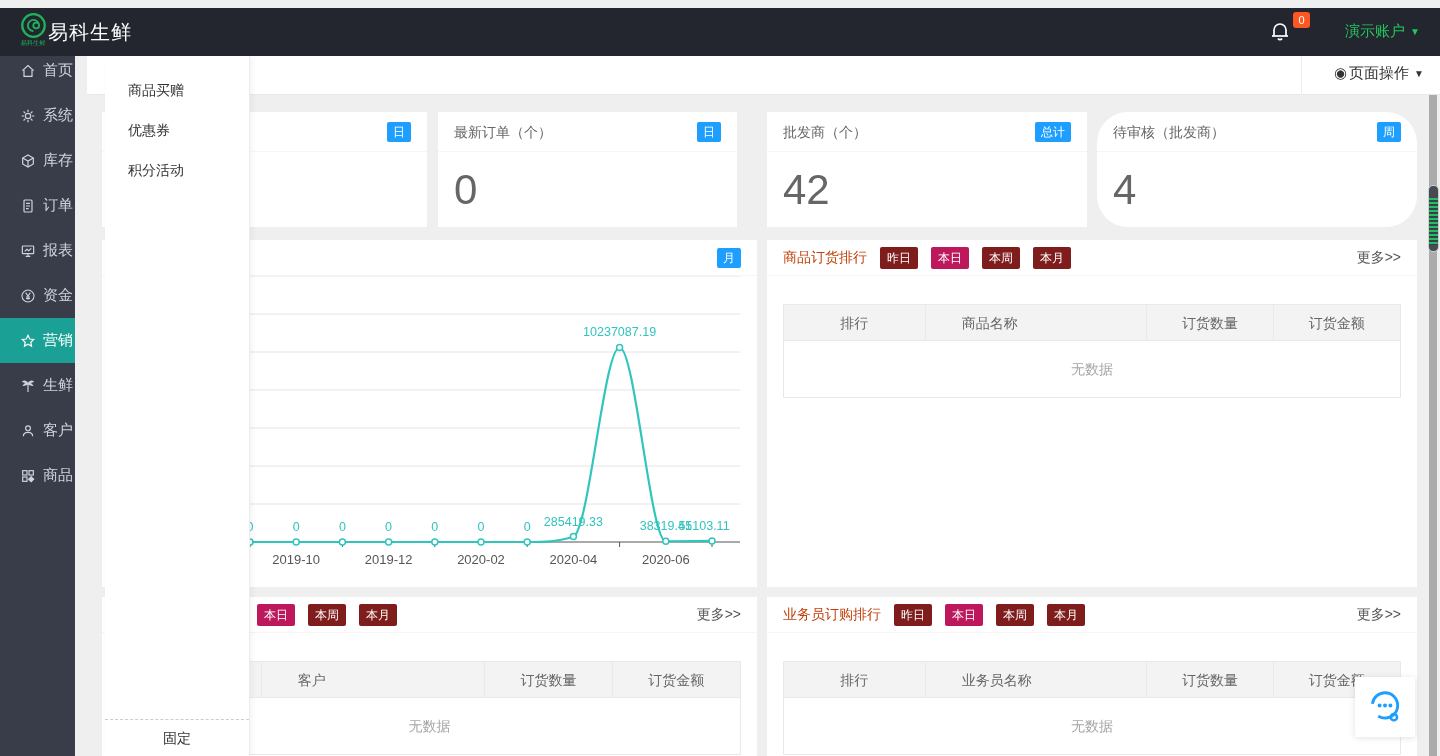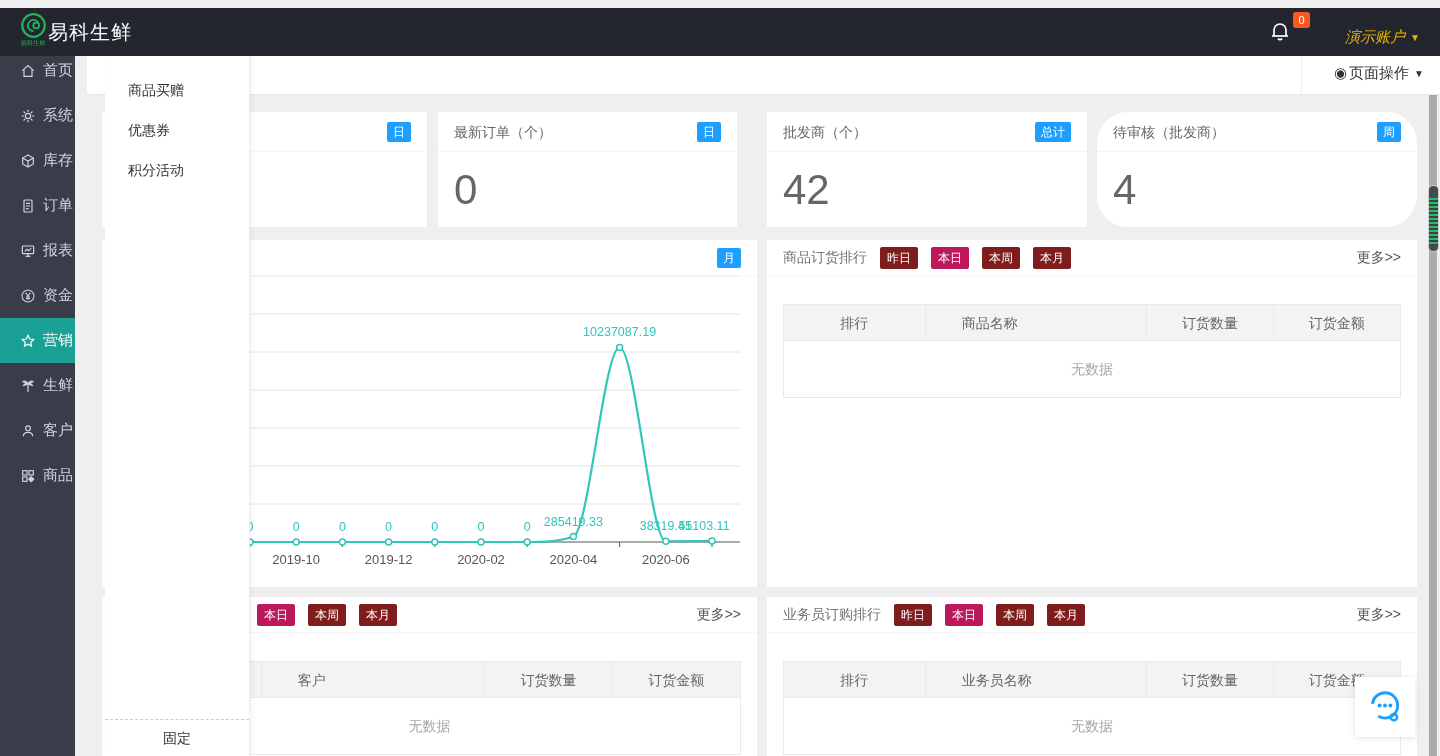--- a/index.html
+++ b/index.html
@@ -8,21 +8,21 @@
 
   
   .topbar { position:absolute; left:0; top:0; width:1440px; height:48px; background:#23262e; z-index:40;margin-top:8px; }
   .logo { position:absolute; left:13px; top:4px; width:40px; text-align:center; }
   .logo svg { display:block; margin:0 auto; }
   .logo-sub { font-size:7px; color:#21b35c; letter-spacing:0; line-height:8px; white-space:nowrap; transform:scale(.9); }
   .app-title { position:absolute; left:48px; top:11px; color:#ffffff; font-size:20px; letter-spacing:1px; }
   .bell-wrap { position:absolute; right:142px; top:10px; width:30px; height:30px; cursor:pointer; }
   .bell-badge { position:absolute; right:130px; top:4px; min-width:17px; height:16px; background:#ff5722; color:#fff;
     font-size:11px; line-height:16px; text-align:center; border-radius:3px; padding:0 4px; z-index:2; }
-  .account { position:absolute; right:20px; top:20px; color:#eab308; font-size:15px; cursor:pointer;font-style:italic; }
+  .account { position:absolute; right:20px; top:14px; color:#22c55e; font-size:15px; cursor:pointer; }
   .caret { display:inline-block; font-size:10px; margin-left:5px; vertical-align:1px; }
 
   
   .sidebar { position:absolute; left:0; top:48px; width:75px; height:708px; background:#393d49; z-index:30; }
   .side-item { height:45px; display:flex; align-items:center; padding-left:20px; color:#cfd3dc; font-size:15px; cursor:pointer; }
   .side-item svg { width:16px; height:16px; margin-right:7px; flex:none; }
   .side-item.active { background:#1aa094; color:#ffffff; }
 
   
   .tab-strip { position:absolute; left:87px; top:48px; width:1353px; height:8px; background:#1aa094; z-index:36; }
@@ -34,21 +34,21 @@
 
   
   .card, .panel { position:absolute; background:#ffffff; }
   .stat-title-row { height:40px; line-height:40px; padding:0 16px; border-bottom:1px solid #f6f6f6;
     color:#666; font-size:14px; display:flex; justify-content:space-between; align-items:center; }
   .chip { display:inline-block; background:#1e9fff; color:#fff; font-size:12px; line-height:20px;
     padding:0 6px; border-radius:2px; }
   .stat-value { padding:14px 16px 0 16px; font-size:42px; color:#666; line-height:48px; }
 
   .panel-header { height:36px; padding:0 16px; display:flex; align-items:center; border-bottom:1px solid #f5f5f5; }
-  .panel-title { color:#737373; font-size:14px; white-space:nowrap; }
+  .panel-title { color:#c2410c; font-size:14px; white-space:nowrap; }
   .filter-chip { display:inline-block; background:#7f1d1d; color:#fff; font-size:12px; line-height:22px;
     padding:0 7px; border-radius:2px; margin-left:13px; cursor:pointer; }
   .filter-chip.active { background:#be185d; }
   .more-link { margin-left:auto; color:#555; font-size:14px; cursor:pointer; white-space:nowrap; }
   .hdr-badge-right { margin-left:auto; }
 
   
   .rank-table { margin:28px 16px 16px 16px; border:1px solid #e9e9e9; }
   .rt-head { display:flex; background:#f3f3f3; height:36px; }
   .rt-th { color:#666; font-size:14px; line-height:36px; text-align:center; border-right:1px solid #e9e9e9; overflow:hidden; white-space:nowrap; }

